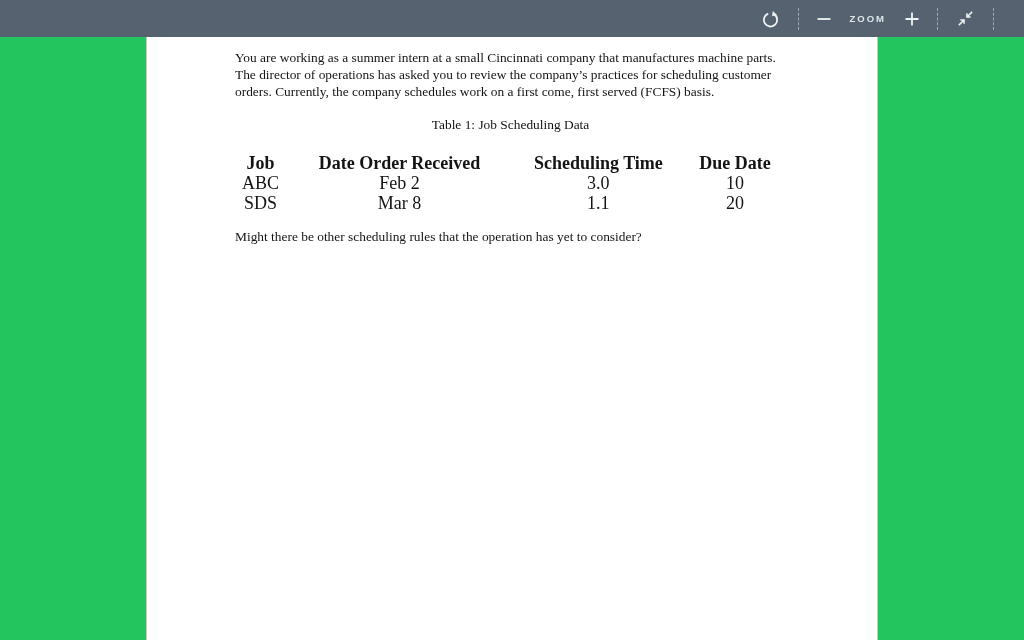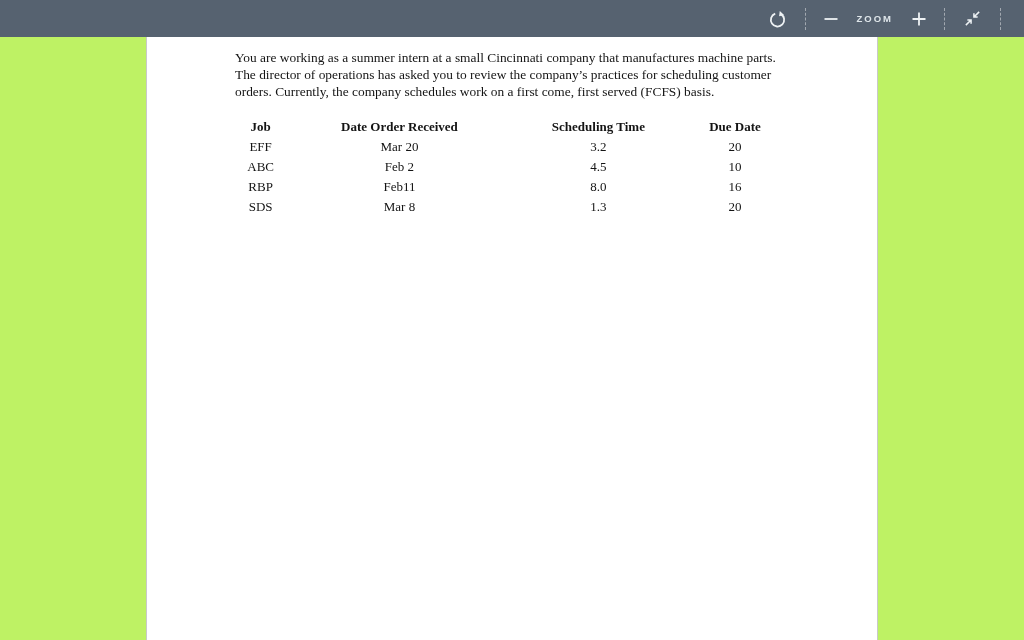--- a/index.html
+++ b/index.html
@@ -8,59 +8,59 @@
     background: #f1f1f1;
     font-family: "Liberation Sans", sans-serif;
   }
   .app { width: 100%; height: 100%; display: flex; flex-direction: column; }
 
   
   .toolbar {
     height: 37px; flex: 0 0 37px;
     background: #566270;
     display: flex; align-items: center; justify-content: flex-end;
-    padding-right: 16px;
+    padding-right: 23px;
   }
   .tb-btn {
     background: transparent; border: none; padding: 4px; margin: 0 7px;
     display: flex; align-items: center; justify-content: center;
     cursor: pointer;
   }
   .tb-btn svg { display: block; }
   .tb-divider {
     width: 0; height: 22px; margin: 0 7px;
     border-left: 1px dashed rgba(255,255,255,0.45);
   }
   .tb-zoom-label {
     color: #dfe6ea; font-size: 9.5px; font-weight: 600;
     letter-spacing: 2px; margin: 0 8px; user-select: none;
   }
 
   
   .viewport {
     flex: 1 1 auto; min-height: 0;
-    background: #bef264;
+    background: #22c55e;
     display: flex; justify-content: center;
   }
   .page {
     width: 732px; background: #ffffff;
     border-left: 1px solid #c9c9c9; border-right: 1px solid #c9c9c9;
     box-sizing: border-box;
   }
   .content {
     padding: 13px 91px 0 88px;
     font-family: "Liberation Serif", "DejaVu Serif", serif;
     font-size: 13.4px; line-height: 16.8px; color: #141414;
   }
   .content p { margin: 0 0 17px 0; }
   .tbl-caption { text-align: center; margin: 16px 0 19px 0; }
   .jobs-table { width: 100%; border-collapse: collapse; margin: 0 0 16px 0; }
   .jobs-table td, .jobs-table th {
     padding: 0; height: 20px; text-align: center;
-    font-size: 13px; line-height: 20px; font-weight: normal;
+    font-size: 18px; line-height: 20px; font-weight: normal;
   }
   .jobs-table th { font-weight: bold; }
   .col-job { width: 9.3%; }
   .col-dor { width: 41.1%; }
   .col-ot  { width: 31.1%; }
   .col-dd  { width: 18.5%; }
   .question { margin: 0 0 16.5px 0; }
 </style>
 </head>
 <body>
@@ -102,56 +102,46 @@
 
     <span class="tb-divider"></span>
   </header>
 
   <main class="viewport">
     <div class="page">
       <div class="content">
 
         <p>You are working as a summer intern at a small Cincinnati company that manufactures machine parts. The director of operations has asked you to review the company’s practices for scheduling customer orders. Currently, the company schedules work on a first come, first served (FCFS) basis.</p>
 
+        <div class="tbl-caption">Table 1: Job Scheduling Data</div>
 
         <table class="jobs-table">
           <thead>
             <tr>
               <th class="col-job">Job</th>
               <th class="col-dor">Date Order Received</th>
               <th class="col-ot">Scheduling Time</th>
               <th class="col-dd">Due Date</th>
             </tr>
           </thead>
           <tbody>
             <tr>
-              <td>EFF</td>
-              <td>Mar 20</td>
-              <td>3.2</td>
-              <td>20</td>
-            </tr>
-            <tr>
               <td>ABC</td>
               <td>Feb 2</td>
-              <td>4.5</td>
+              <td>3.0</td>
               <td>10</td>
-            </tr>
-            <tr>
-              <td>RBP</td>
-              <td>Feb11</td>
-              <td>8.0</td>
-              <td>16</td>
             </tr>
             <tr>
               <td>SDS</td>
               <td>Mar 8</td>
-              <td>1.3</td>
+              <td>1.1</td>
               <td>20</td>
             </tr>
           </tbody>
         </table>
 
+        <p class="question">Might there be other scheduling rules that the operation has yet to consider?</p>
 
       </div>
     </div>
   </main>
 
 </div>
 
 </body></html>

